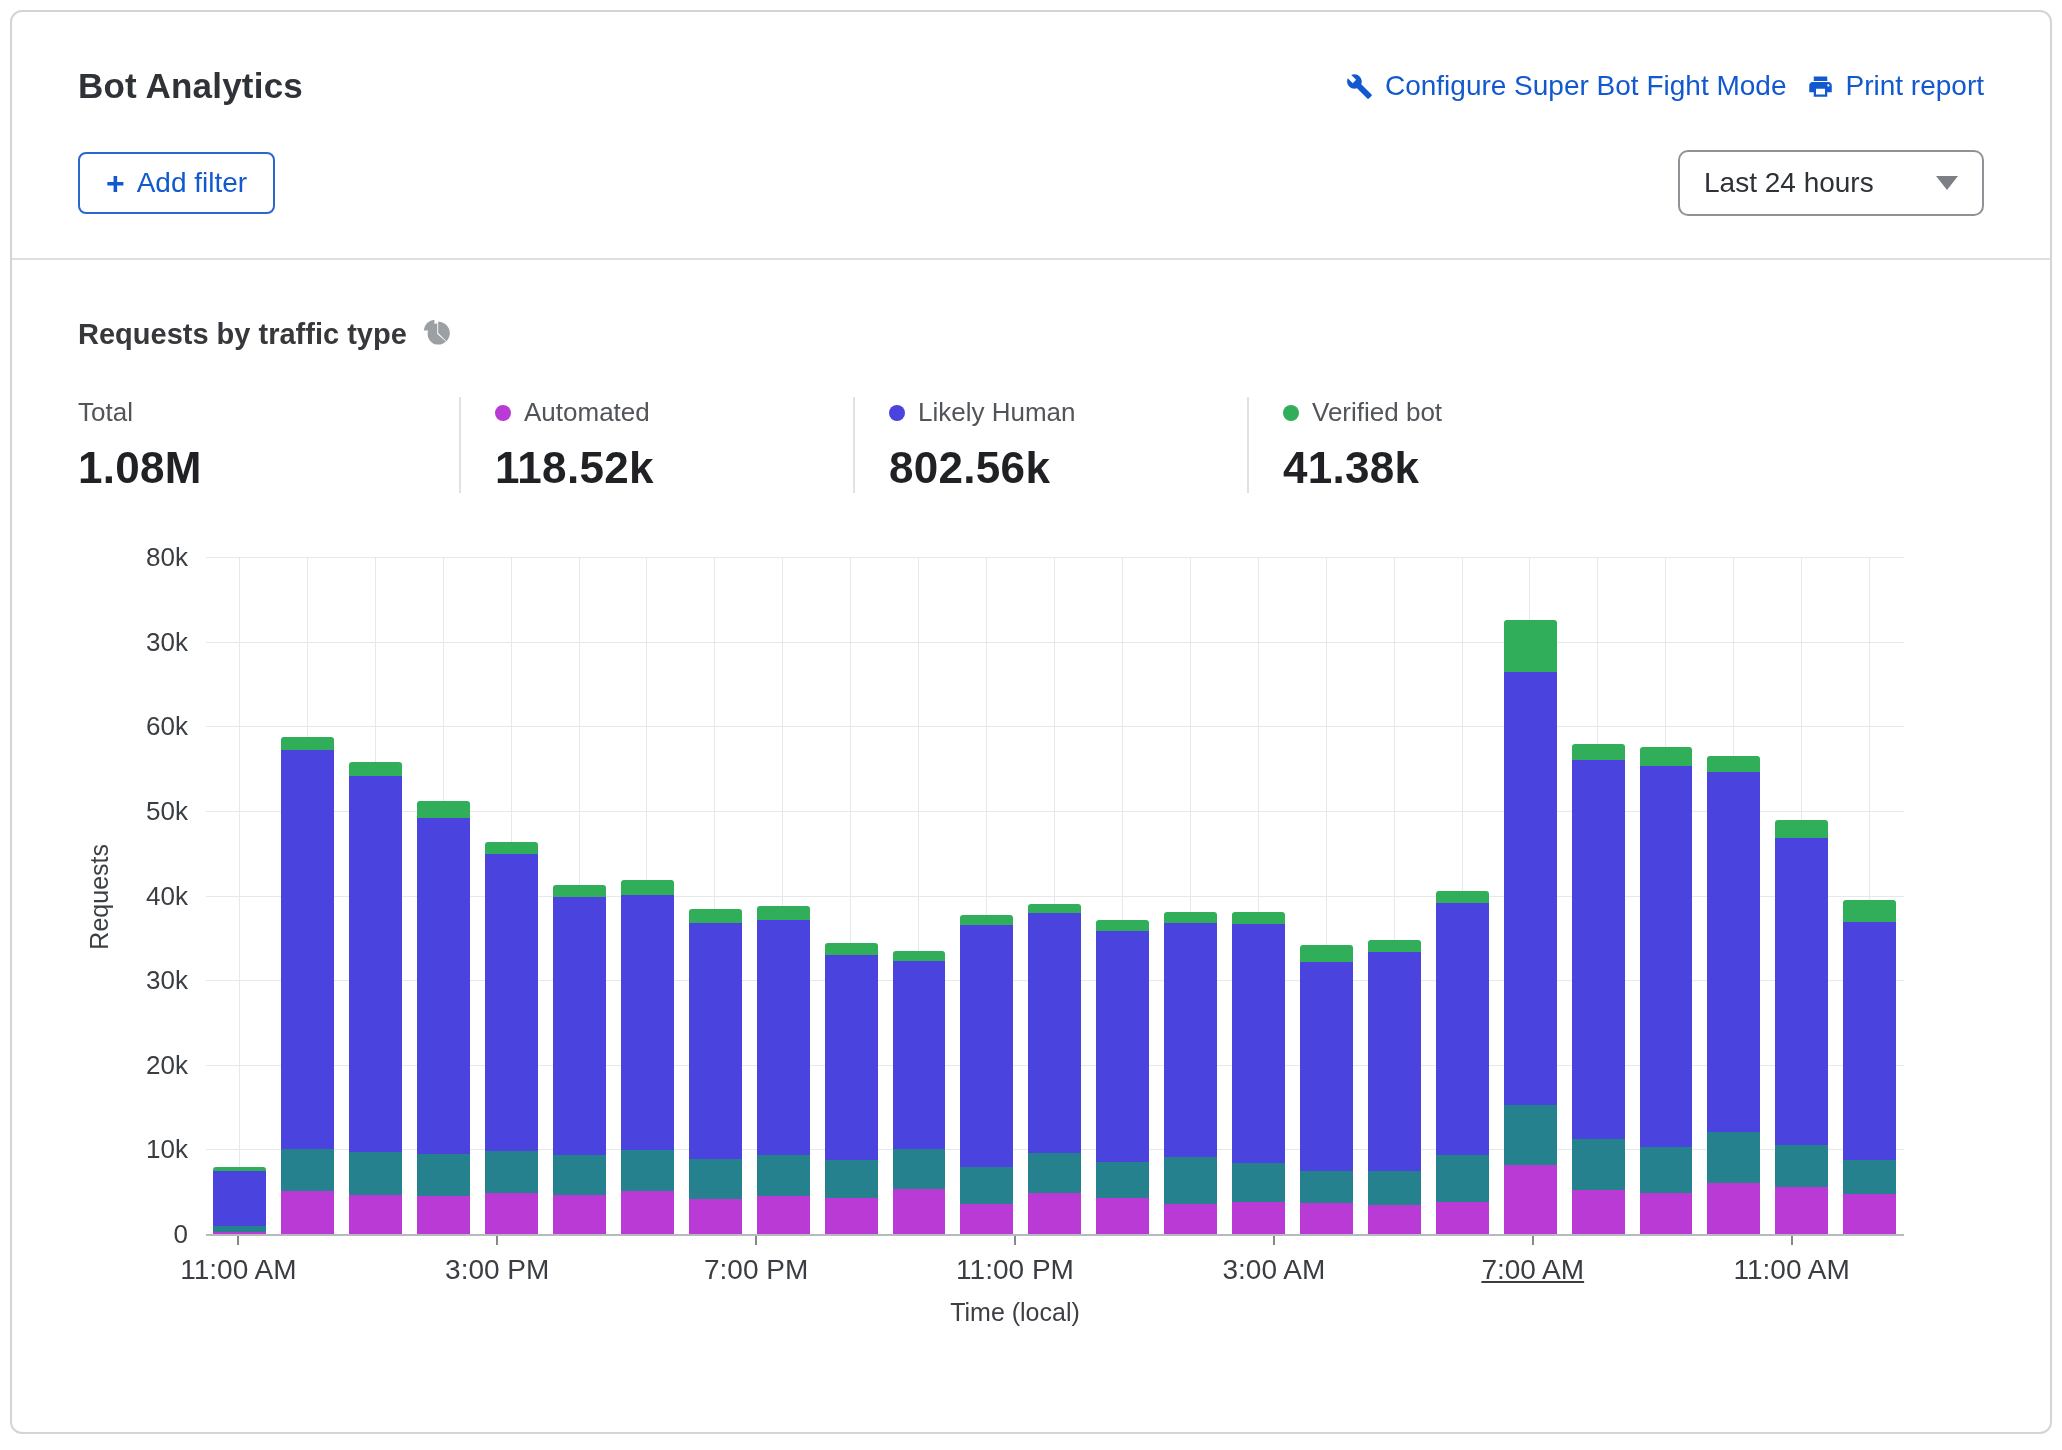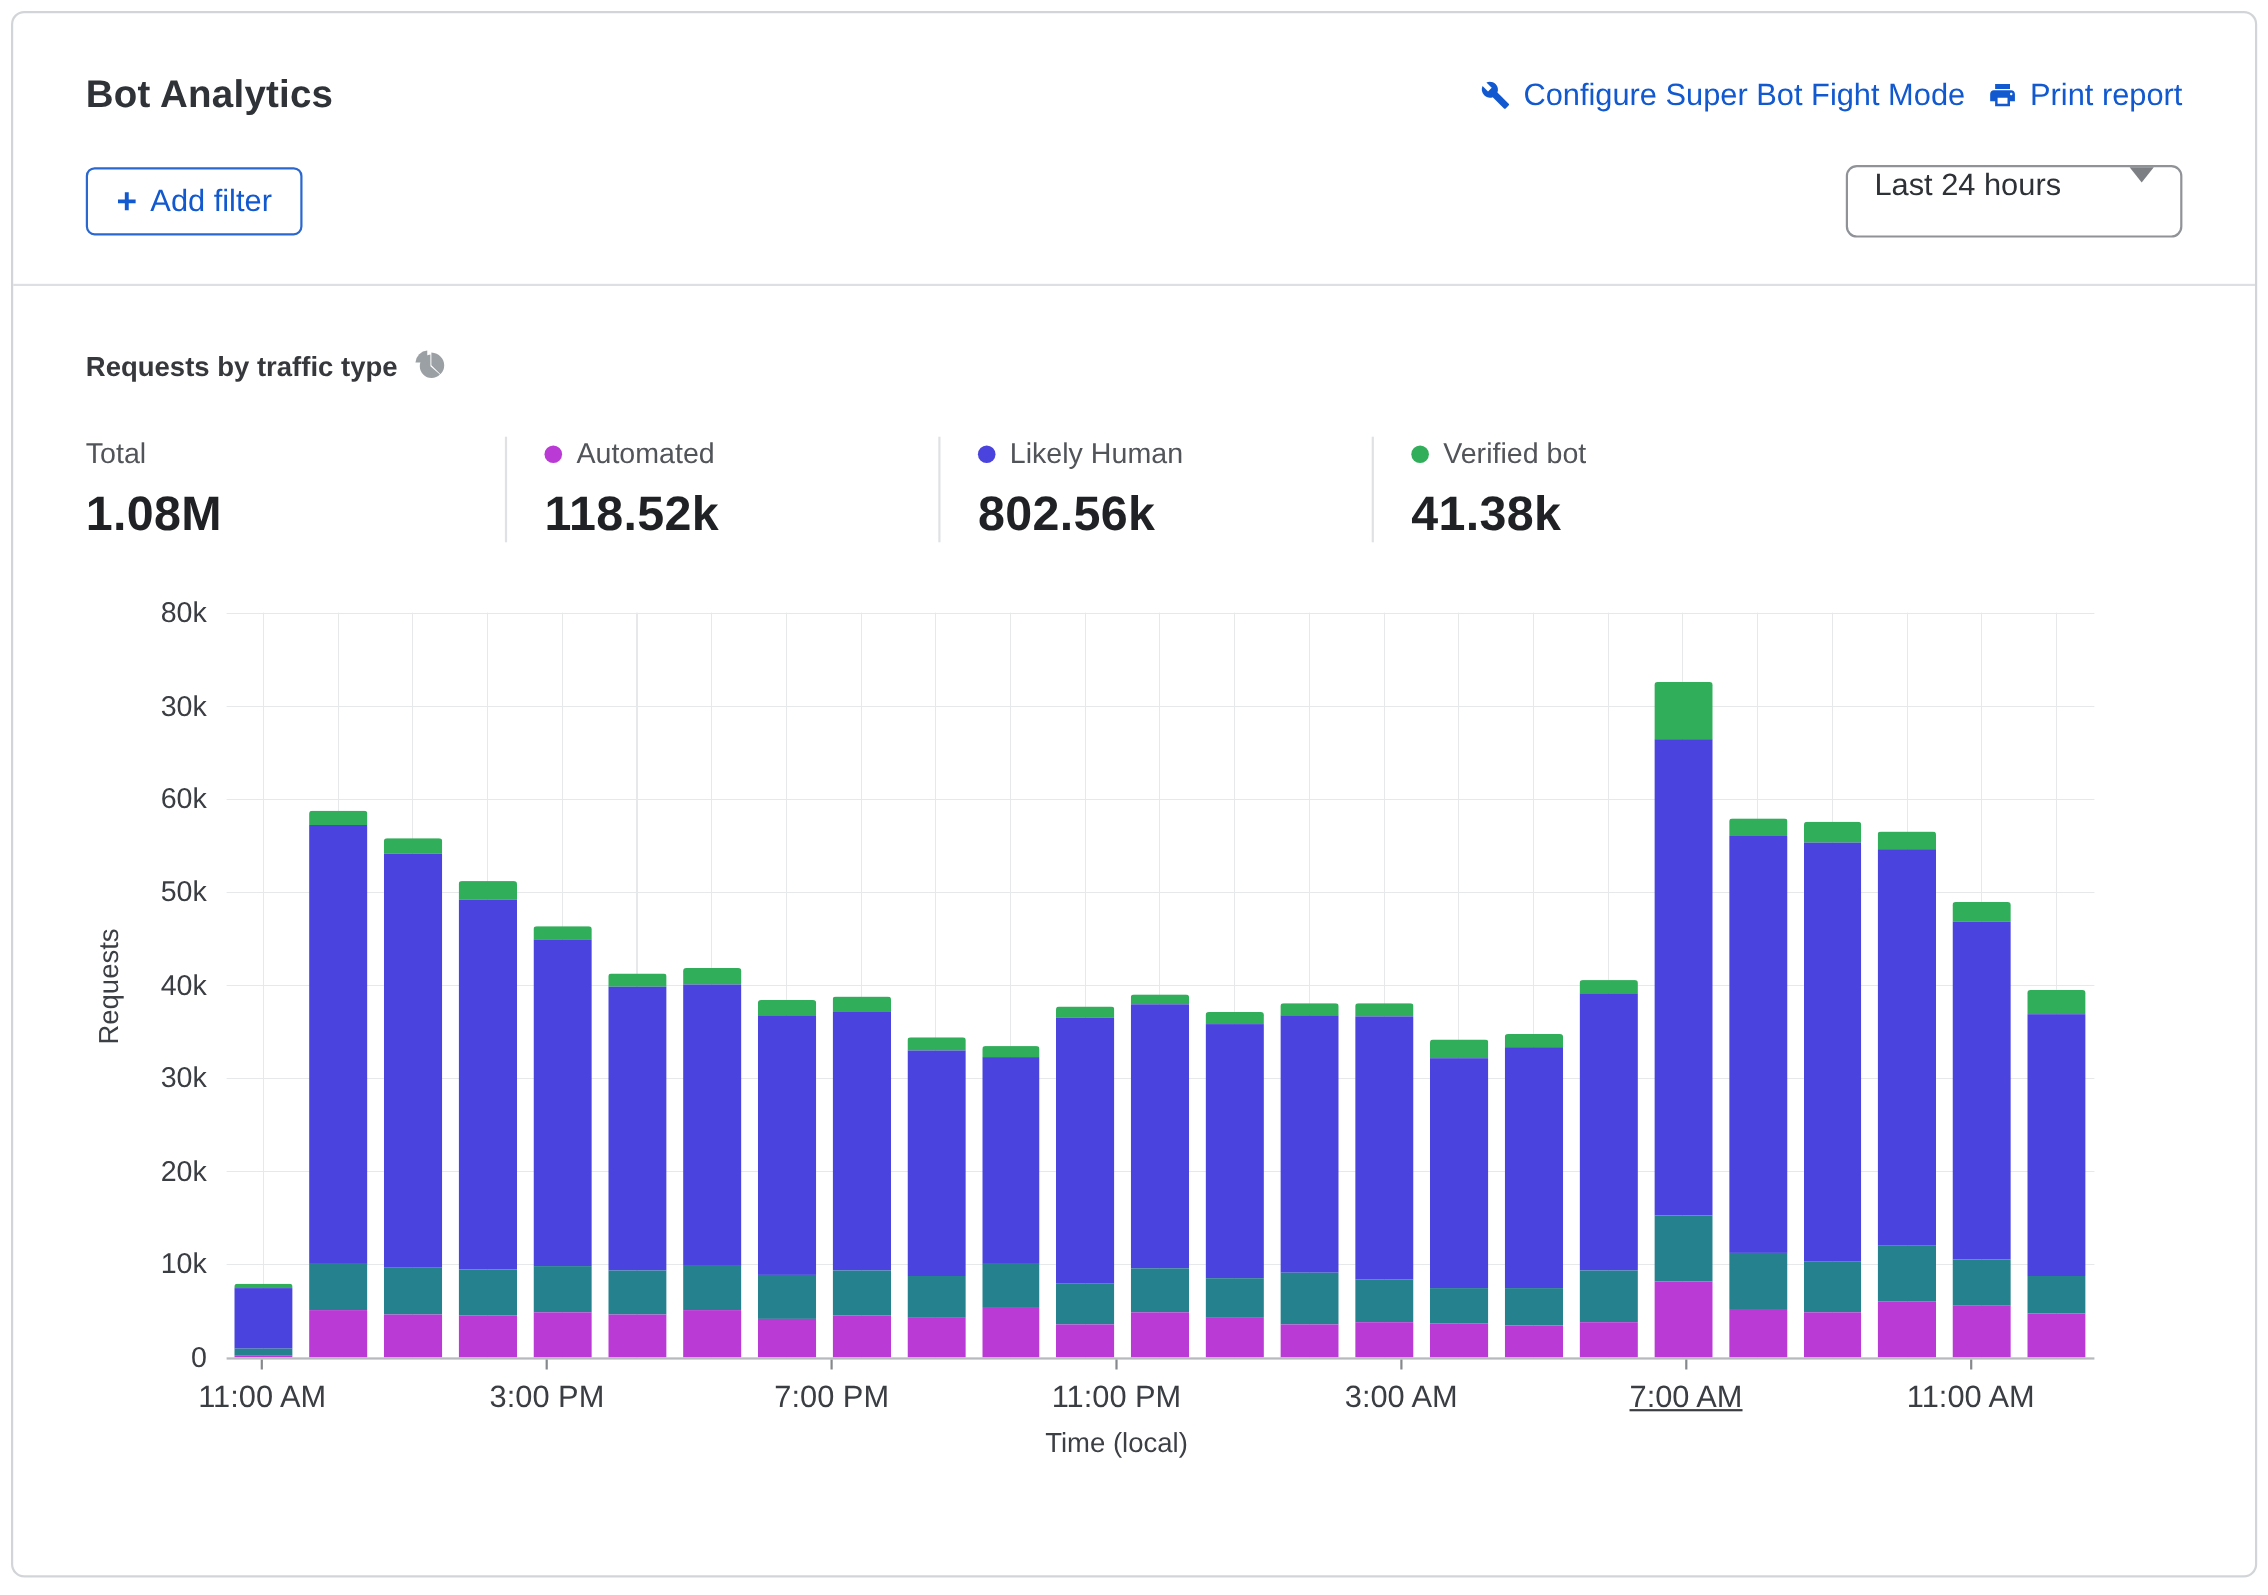--- a/index.html
+++ b/index.html
@@ -11,30 +11,30 @@
   .hdr-row1{display:flex;justify-content:space-between;align-items:flex-start;}
   .page-title{font-size:35px;font-weight:bold;color:#2f3237;letter-spacing:.2px;}
   .hdr-links{display:flex;align-items:center;gap:20px;padding-top:4px;}
   .hlink{display:flex;align-items:center;gap:12px;color:#1259cf;font-size:28px;cursor:pointer;}
   .hlink svg{display:block;}
   .hdr-row2{display:flex;justify-content:space-between;align-items:center;margin-top:44px;}
   .btn-addfilter{display:flex;align-items:center;gap:12px;padding:13px 26px;border:2px solid #2a67cf;
     border-radius:8px;background:#fff;color:#1259cf;font-size:28px;cursor:pointer;
     font-family:"Liberation Sans","DejaVu Sans",sans-serif;}
   .plus{font-size:32px;line-height:26px;font-weight:bold;}
-  .dropdown{display:flex;justify-content:space-between;width:306px;height:66px;
+  .dropdown{display:flex;align-items:center;justify-content:space-between;width:306px;height:66px;
     box-sizing:border-box;border:2px solid #8f9297;border-radius:10px;background:#fff;
     padding:0 24px;cursor:pointer;}
   .dropdown .dd-text{font-size:28px;color:#2e3136;}
   .caret{width:0;height:0;border-left:11px solid transparent;border-right:11px solid transparent;
     border-top:14px solid #7c8085;}
   
   .section{padding:58px 66px 0 66px;}
   .sec-title-row{display:flex;align-items:center;gap:16px;}
-  .sec-title{font-size:25px;font-weight:bold;color:#36383b;}
+  .sec-title{font-size:29px;font-weight:bold;color:#36383b;}
   
   .stats{display:flex;margin-top:46px;}
   .stat{box-sizing:border-box;}
   .stat:first-child{width:381px;}
   .stat + .stat{width:394px;border-left:2px solid #dfe1e3;padding-left:34px;}
   .stat-label{display:flex;align-items:center;gap:13px;font-size:26px;color:#515459;}
   .dot{width:16px;height:16px;border-radius:50%;flex:none;}
   .stat-value{margin-top:15px;font-size:44px;font-weight:bold;color:#1f2124;letter-spacing:.3px;}
   
   .chart-wrap{margin-top:64px;padding-right:80px;}

